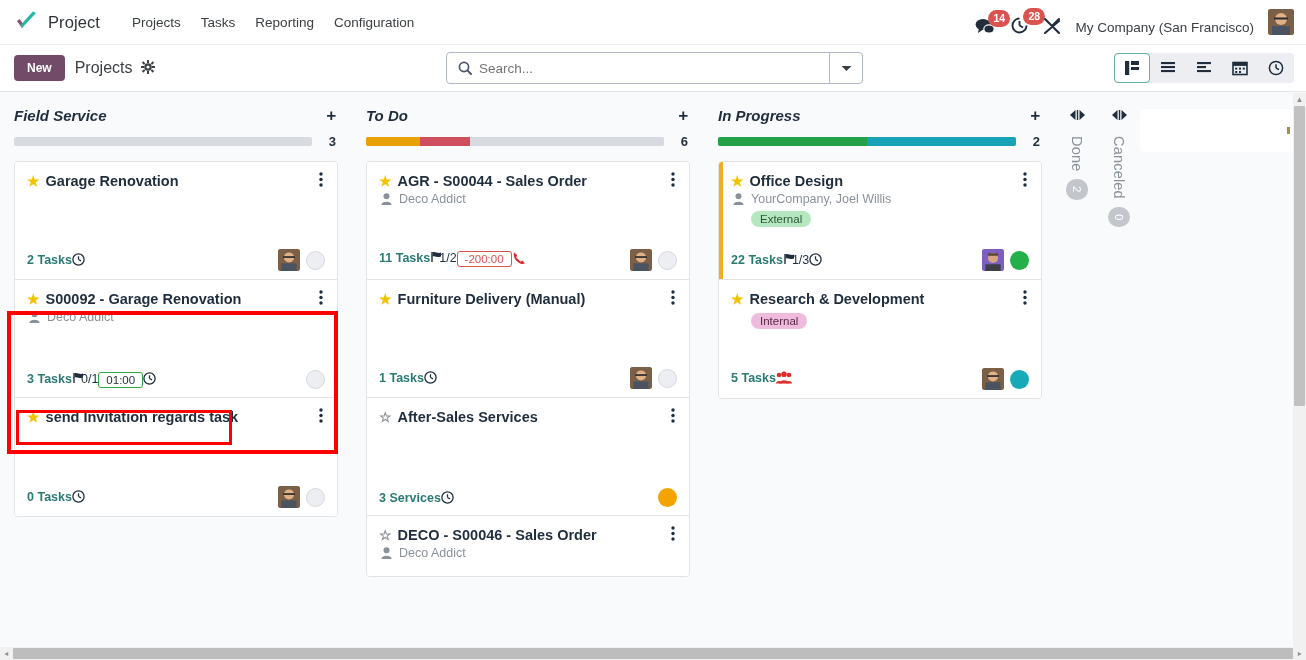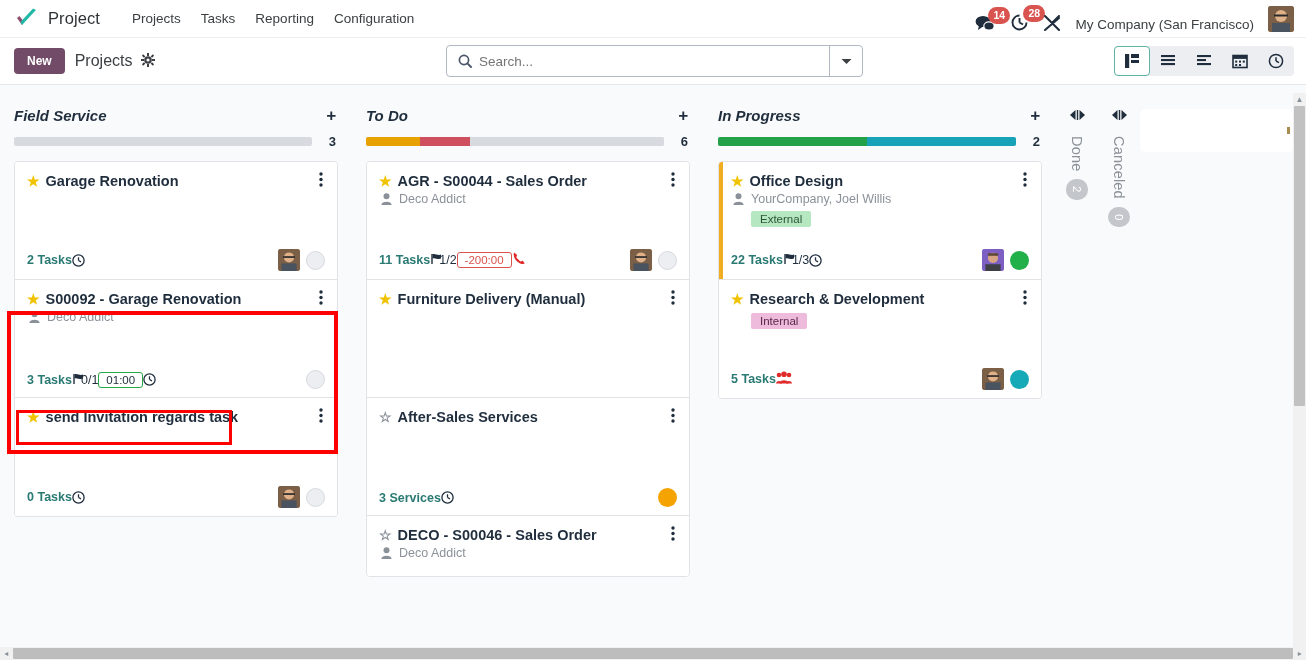--- a/index.html
+++ b/index.html
@@ -5,21 +5,21 @@
   * { box-sizing: border-box; margin: 0; padding: 0; }
   html, body {
     width: 1306px; height: 660px;
     font-family: "Liberation Sans", sans-serif;
     background: #f9fafb;
     overflow: hidden;
     color: #374151;
   }
   
   .navbar {
-    height: 38px; background: #ffffff; display: flex; align-items: center;
+    height: 45px; background: #ffffff; display: flex; align-items: center;
     padding: 0 12px 0 14px; border-bottom: 1px solid #eceef1;
     position: relative; z-index: 20;
   }
   .brand-logo { width: 26px; height: 26px; margin-right: 8px; flex: 0 0 auto; }
   .brand-name {
     font-size: 16.5px; color: #2e3436; margin-right: 22px; letter-spacing: .1px;
   }
   .nav-link {
     font-size: 13.5px; color: #3c4043; padding: 6px 10px; cursor: pointer;
     white-space: nowrap;
@@ -94,26 +94,26 @@
   .kcard { background: #fff; border-bottom: 1px solid #e1e3e6; padding: 10px 12px 8px 12px; position: relative; cursor: pointer; min-height: 118px; display: flex; flex-direction: column; }
   .kcard:last-child { border-bottom: 0; }
   .kcard.stripe::before { content: ""; position: absolute; left: 0; top: 0; bottom: 0; width: 4px; background: #f0ad22; }
   .kcard-top { display: flex; align-items: flex-start; }
   .kcard-main { flex: 1; min-width: 0; }
   .kcard-title { font-size: 14.5px; font-weight: bold; color: #1f2d3d; display: flex; align-items: center; gap: 6px; line-height: 1.25; }
   .star { color: #f0c300; font-size: 14px; line-height: 1; }
   .star.empty { color: #8b9199; }
   .kcard-sub { font-size: 12.5px; color: #8b9199; display: flex; align-items: center; gap: 7px; margin-top: 2px; padding-left: 2px; }
   .kcard-sub .ic { font-size: 11.5px; color: #8b9199; display: inline-flex; }
-  .tag { display: inline-block; font-size: 11.5px; padding: 2px 9px; border-radius: 2px; margin-top: 5px; margin-left: 20px; }
+  .tag { display: inline-block; font-size: 11.5px; padding: 2px 9px; border-radius: 8px; margin-top: 5px; margin-left: 20px; }
   .tag.green { background: #b5e8c0; color: #2b5435; }
   .tag.pink { background: #eebbdd; color: #5a2746; }
   .kcard-menu { color: #1f2d3d; font-size: 14px; line-height: .7; cursor: pointer; padding: 0 2px; letter-spacing: 0; }
   .kcard-foot { margin-top: auto; display: flex; align-items: center; padding-top: 10px; }
-  .foot-left { display: flex; align-items: center; gap: 0; }
+  .foot-left { display: flex; align-items: flex-start; gap: 0; }
   .tasks-link { font-size: 12.5px; color: #2a7a74; font-weight: bold; cursor: pointer; }
   .flag-ic { color: #1f2d3d; font-size: 11.5px; }
   .flag-count { font-size: 12.5px; color: #1f2d3d; margin-left: -4px; }
   .hour-badge { font-size: 11.5px; border: 1px solid #28a745; color: #1f2d3d; border-radius: 3px; padding: 1px 7px; background: #fff; }
   .hour-badge.neg { border-color: #d9534f; color: #d9534f; }
   .clock-ic { color: #1f2d3d; font-size: 13px; display: inline-flex; }
   .phone-ic { color: #e02b2b; font-size: 14px; }
   .people-ic { color: #e02b2b; font-size: 14px; }
   .foot-right { margin-left: auto; display: flex; align-items: center; gap: 6px; }
   .avatar-sm { width: 22px; height: 22px; border-radius: 3px; overflow: hidden; background: #8a6a4a; }
@@ -483,20 +483,41 @@
                     <span class="star">★</span>
                     <span>Furniture Delivery (Manual)</span>
                   </div>
                 </div>
                 <span class="kcard-menu"><svg width="4" height="15" viewBox="0 0 4 15">
                     <circle cx="2" cy="2" r="1.7" fill="#1f2d3d"></circle>
                     <circle cx="2" cy="7.5" r="1.7" fill="#1f2d3d"></circle>
                     <circle cx="2" cy="13" r="1.7" fill="#1f2d3d"></circle>
                   </svg></span>
               </div>
+              <div class="kcard-foot">
+                <div class="foot-left">
+                  <span class="tasks-link">1 Tasks</span>
+                  <span class="clock-ic">
+                    <svg width="13" height="13" viewBox="0 0 13 13">
+                      <circle cx="6.5" cy="6.5" r="5.6" fill="none" stroke="#1f2d3d" stroke-width="1.3"></circle>
+                      <line x1="6.5" y1="6.5" x2="6.5" y2="3.3" stroke="#1f2d3d" stroke-width="1.3"></line>
+                      <line x1="6.5" y1="6.5" x2="9" y2="7.8" stroke="#1f2d3d" stroke-width="1.3"></line>
+                    </svg>
+                  </span>
+                </div>
+                <div class="foot-right">
+                  <span class="avatar-sm"><svg viewBox="0 0 26 26" width="22" height="22">
+                      <rect width="26" height="26" fill="#7b6047"></rect>
+                      <circle cx="13" cy="10" r="6" fill="#e0b089"></circle>
+                      <rect x="4" y="17" width="18" height="9" fill="#4a5360"></rect>
+                      <rect x="6" y="8.5" width="14" height="2" fill="#2a2a2a"></rect>
+                    </svg></span>
+                  <span class="dot gray"></span>
+                </div>
+              </div>
             </div>
             <div class="kcard">
               <div class="kcard-top">
                 <div class="kcard-main">
                   <div class="kcard-title">
                     <span class="star empty">☆</span>
                     <span>After-Sales Services</span>
                   </div>
                 </div>
                 <span class="kcard-menu"><svg width="4" height="15" viewBox="0 0 4 15">

